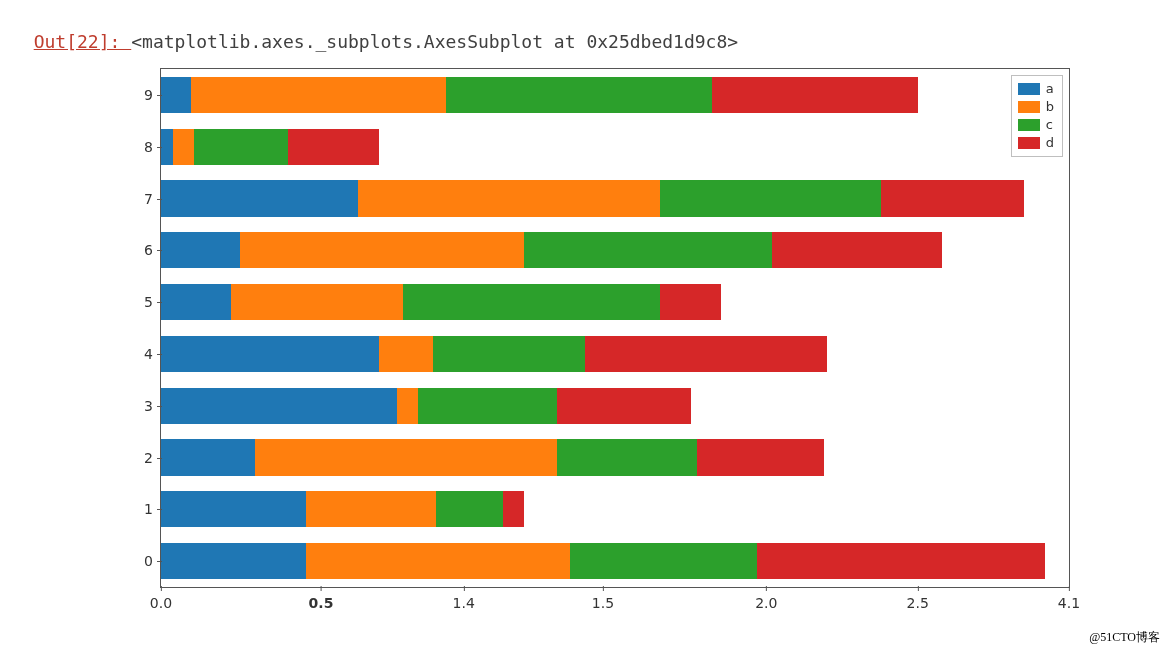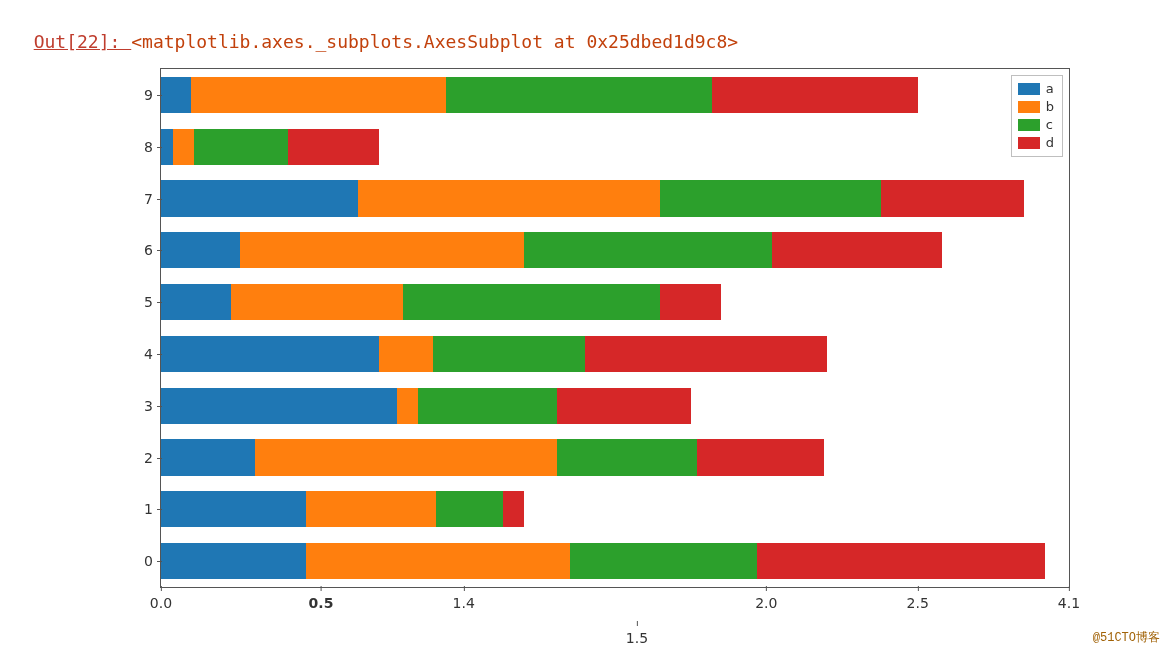--- a/index.html
+++ b/index.html
@@ -15,21 +15,21 @@
   }
   .output-line {
     position: absolute;
     top: 6px;
     left: 12px;
     font-size: 18px;
     line-height: 24px;
     white-space: pre;
   }
   .out-label { color: #bf3d2e; text-decoration: underline; }
-  .out-text  { color: #c2410c; font-family: "DejaVu Sans Mono", Menlo, Consolas, monospace; text-align: center; }
+  .out-text  { color: #404040; font-family: "DejaVu Sans Mono", Menlo, Consolas, monospace; text-align: center; }
 
   .chart-outer {
     position: absolute;
     left: 110px;
     top: 50px;
     width: 980px;
     height: 570px;
   }
   .plot-area {
     position: absolute;
@@ -111,22 +111,22 @@
   .legend-swatch {
     width: 22px;
     height: 12px;
   }
 
   .watermark {
     position: absolute;
     right: 10px;
     bottom: 8px;
     font-size: 12px;
-    color: #a16207;
-    font-family: Liberation Mono, monospace;
+    color: #000000;
+    font-family: Liberation Serif, serif;
   }
 </style>
 </head>
 <body>
 
 <div class="output-line">
   <span class="out-label">Out[22]: </span><span class="out-text">&lt;matplotlib.axes._subplots.AxesSubplot at 0x25dbed1d9c8&gt;</span>
 </div>
 
 <div class="chart-outer">
@@ -215,20 +215,20 @@
       <div class="row" style="top: 7.77px; height: 36.26px;">
         <div class="seg seg-a" style="left: 0px; width: 30.2667px; background: rgb(31, 119, 180);"></div>
         <div class="seg seg-b" style="left: 30.2667px; width: 254.24px; background: rgb(255, 127, 14);"></div>
         <div class="seg seg-c" style="left: 284.507px; width: 266.347px; background: rgb(44, 160, 44);"></div>
         <div class="seg seg-d" style="left: 550.853px; width: 205.813px; background: rgb(214, 39, 40);"></div>
       </div>
       <div class="ytick" style="top: 25.9px;">9</div>
       <div class="xtick" style="left: 0px;">0.0</div>
       <div class="xtick" style="left: 160px; font-weight: bold;">0.5</div>
       <div class="xtick" style="left: 302.667px;">1.4</div>
-      <div class="xtick" style="left: 476px; margin-top: 35px;">1.5</div>
+      <div class="xtick" style="left: 442px;">1.5</div>
       <div class="xtick" style="left: 605.333px;">2.0</div>
       <div class="xtick" style="left: 756.667px;">2.5</div>
       <div class="xtick" style="left: 908px;">4.1</div>
     </div>
 </div>
 
 <div class="watermark">@51CTO博客</div>
 
 </body></html>

